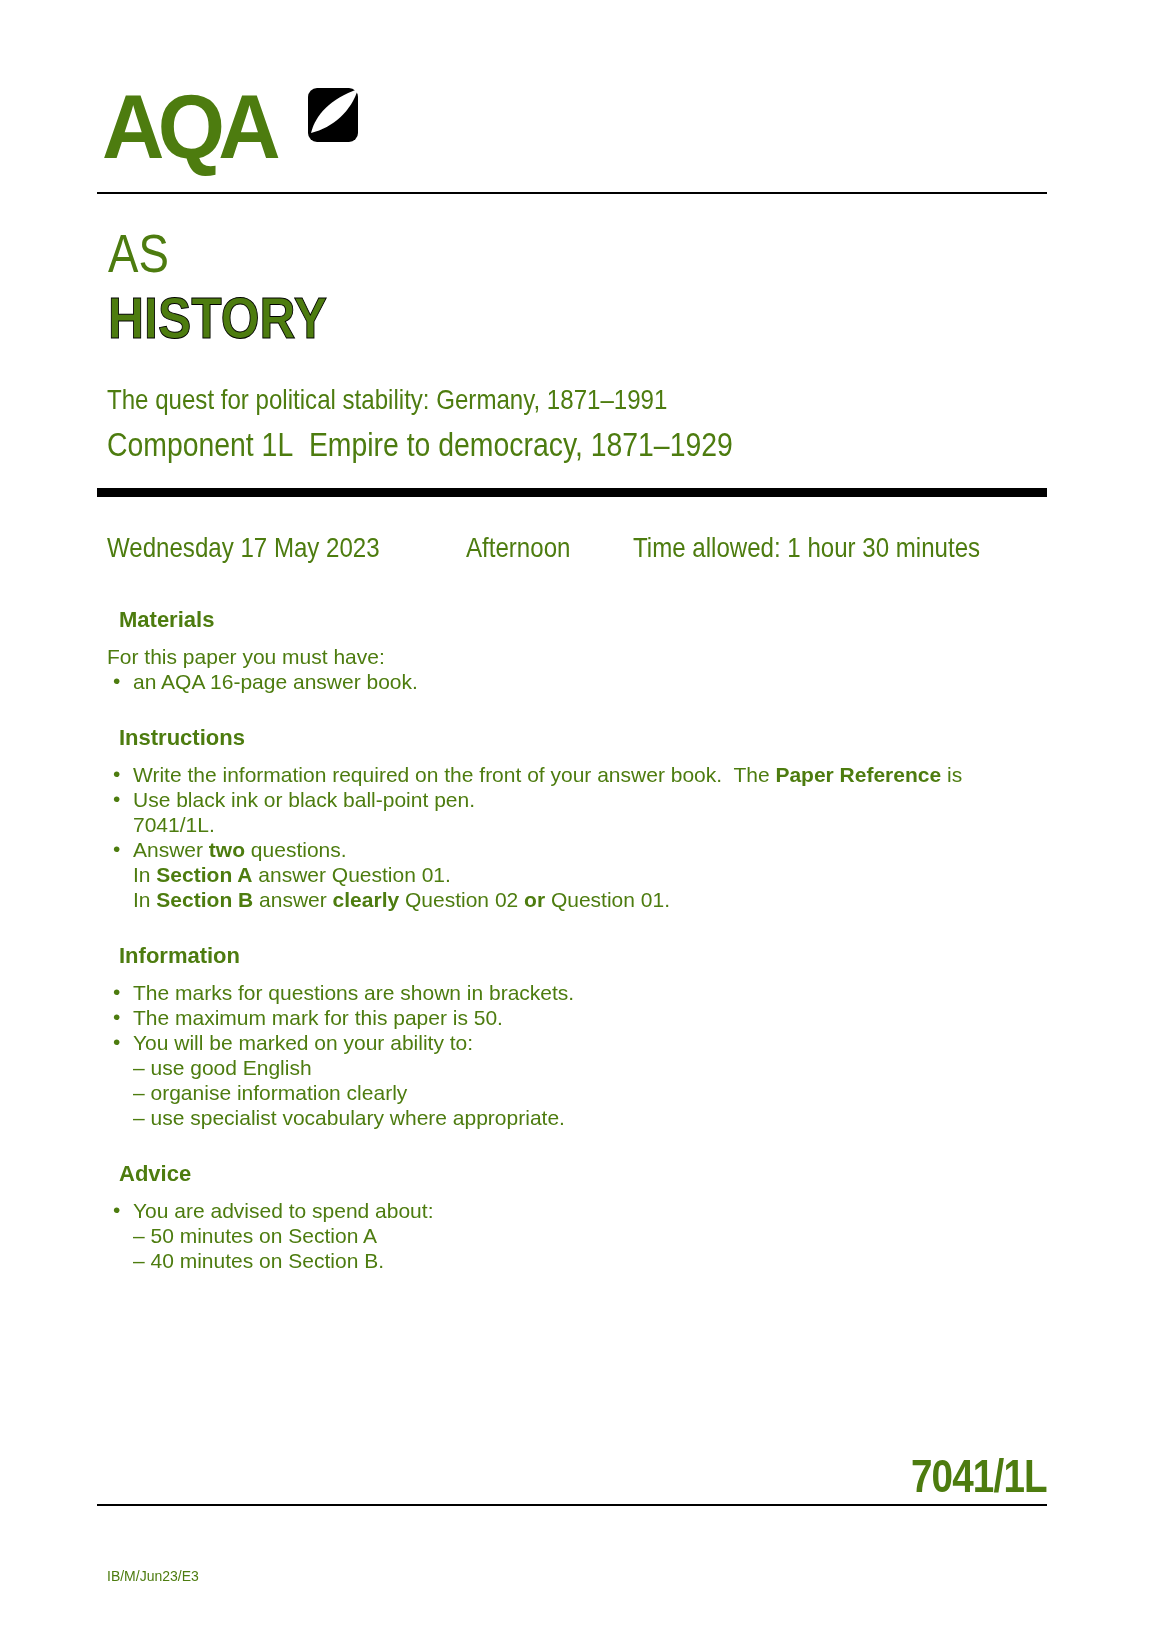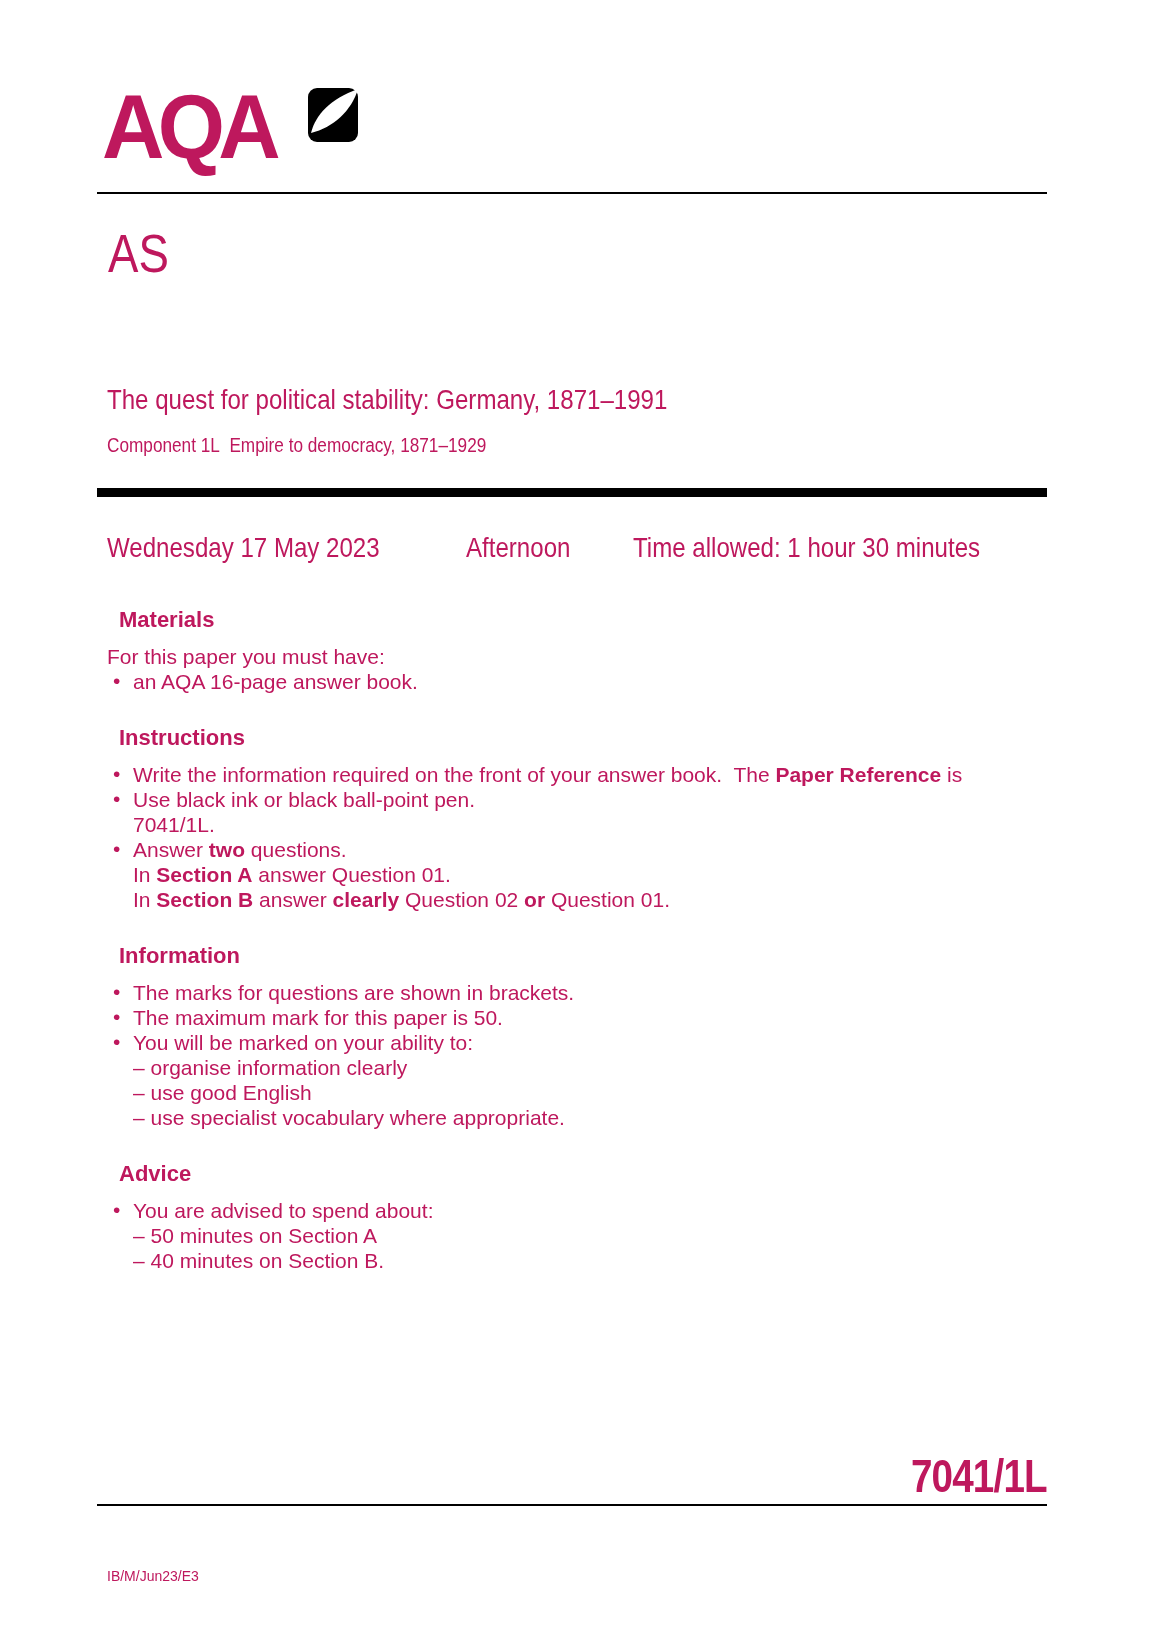--- a/index.html
+++ b/index.html
@@ -1,21 +1,21 @@
 <!DOCTYPE html>
 <html><head>
 <meta charset="utf-8">
 <style>
   html,body { margin:0; padding:0; background:#e8e8e8; }
   .page {
     position:relative;
     width:1158px; height:1638px;
     margin:0 auto;
     background:#ffffff;
-    color:#be185d;
+    color:#4d7c0f;
     font-family:"Liberation Sans", sans-serif;
     overflow:hidden;
   }
 
   
   .logo-text {
     position:absolute; left:102px; top:87px;
     font-size:90px; font-weight:bold; line-height:80px;
     letter-spacing:-7px;
     transform:scaleX(0.96); transform-origin:0 0;
@@ -33,21 +33,21 @@
   .qual {
     position:absolute; left:108px; top:230px;
     font-size:53px; font-weight:normal; line-height:48px;
   }
   .subject {
     position:absolute; left:108px; top:291px;
     font-size:58px; font-weight:bold; line-height:54px;
     -webkit-text-stroke:1px #000;
   }
   .topic     { position:absolute; left:107px; top:385px; font-size:28px; line-height:30px; }
-  .component { position:absolute; left:107px; top:430px; font-size:20px; line-height:30px; }
+  .component { position:absolute; left:107px; top:430px; font-size:33px; line-height:30px; }
 
   
   .session-row { position:absolute; top:533px; left:0; width:1158px; font-size:28px; line-height:30px; }
   .sess-date { position:absolute; left:107px; }
   .sess-part { position:absolute; left:466px; }
   .sess-time { position:absolute; left:633px; }
 
   
   .content {
     position:absolute; left:107px; top:595px; width:940px;
@@ -77,20 +77,21 @@
 
   <div class="logo-text">AQA</div>
   <svg class="logo-leaf" viewBox="0 0 50 54" aria-hidden="true">
     <rect x="0" y="0" width="50" height="54" rx="9" fill="#000"></rect>
     <path d="M3 45 C 7.5 27, 22 11, 50 1 C 43.5 23, 25 39.5, 3 45 Z" fill="#fff"></path>
   </svg>
 
   <div class="rule rule-top"></div>
 
   <div class="qual"><span class="cond">AS</span></div>
+  <div class="subject"><span class="cond">HISTORY</span></div>
   <div class="topic"><span class="cond">The quest for political stability: Germany, 1871–1991</span></div>
   <div class="component"><span class="cond">Component 1L&nbsp; Empire to democracy, 1871–1929</span></div>
 
   <div class="rule rule-thick"></div>
 
   <div class="session-row">
     <span class="sess-date"><span class="cond">Wednesday 17 May 2023</span></span>
     <span class="sess-part"><span class="cond">Afternoon</span></span>
     <span class="sess-time"><span class="cond">Time allowed: 1 hour 30 minutes</span></span>
   </div>
@@ -111,22 +112,22 @@
       <div class="li"><span>Answer </span><span class="seg-b">two</span><span> questions.</span></div>
       <div class="cont"><span>In </span><span class="seg-b">Section A</span><span> answer Question 01.</span></div>
       <div class="cont"><span>In </span><span class="seg-b">Section B</span><span> answer </span><span class="seg-b">clearly</span><span> Question 02 </span><span class="seg-b">or</span><span> Question 01.</span></div>
     </div>
 
     <div class="section">
       <h3>Information</h3>
       <div class="li"><span>The marks for questions are shown in brackets.</span></div>
       <div class="li"><span>The maximum mark for this paper is 50.</span></div>
       <div class="li"><span>You will be marked on your ability to:</span></div>
+      <div class="cont"><span>– use good English</span></div>
       <div class="cont"><span>– organise information clearly</span></div>
-      <div class="cont"><span>– use good English</span></div>
       <div class="cont"><span>– use specialist vocabulary where appropriate.</span></div>
     </div>
 
     <div class="section">
       <h3>Advice</h3>
       <div class="li"><span>You are advised to spend about:</span></div>
       <div class="cont"><span>– 50 minutes on Section A</span></div>
       <div class="cont"><span>– 40 minutes on Section B.</span></div>
     </div>
 

